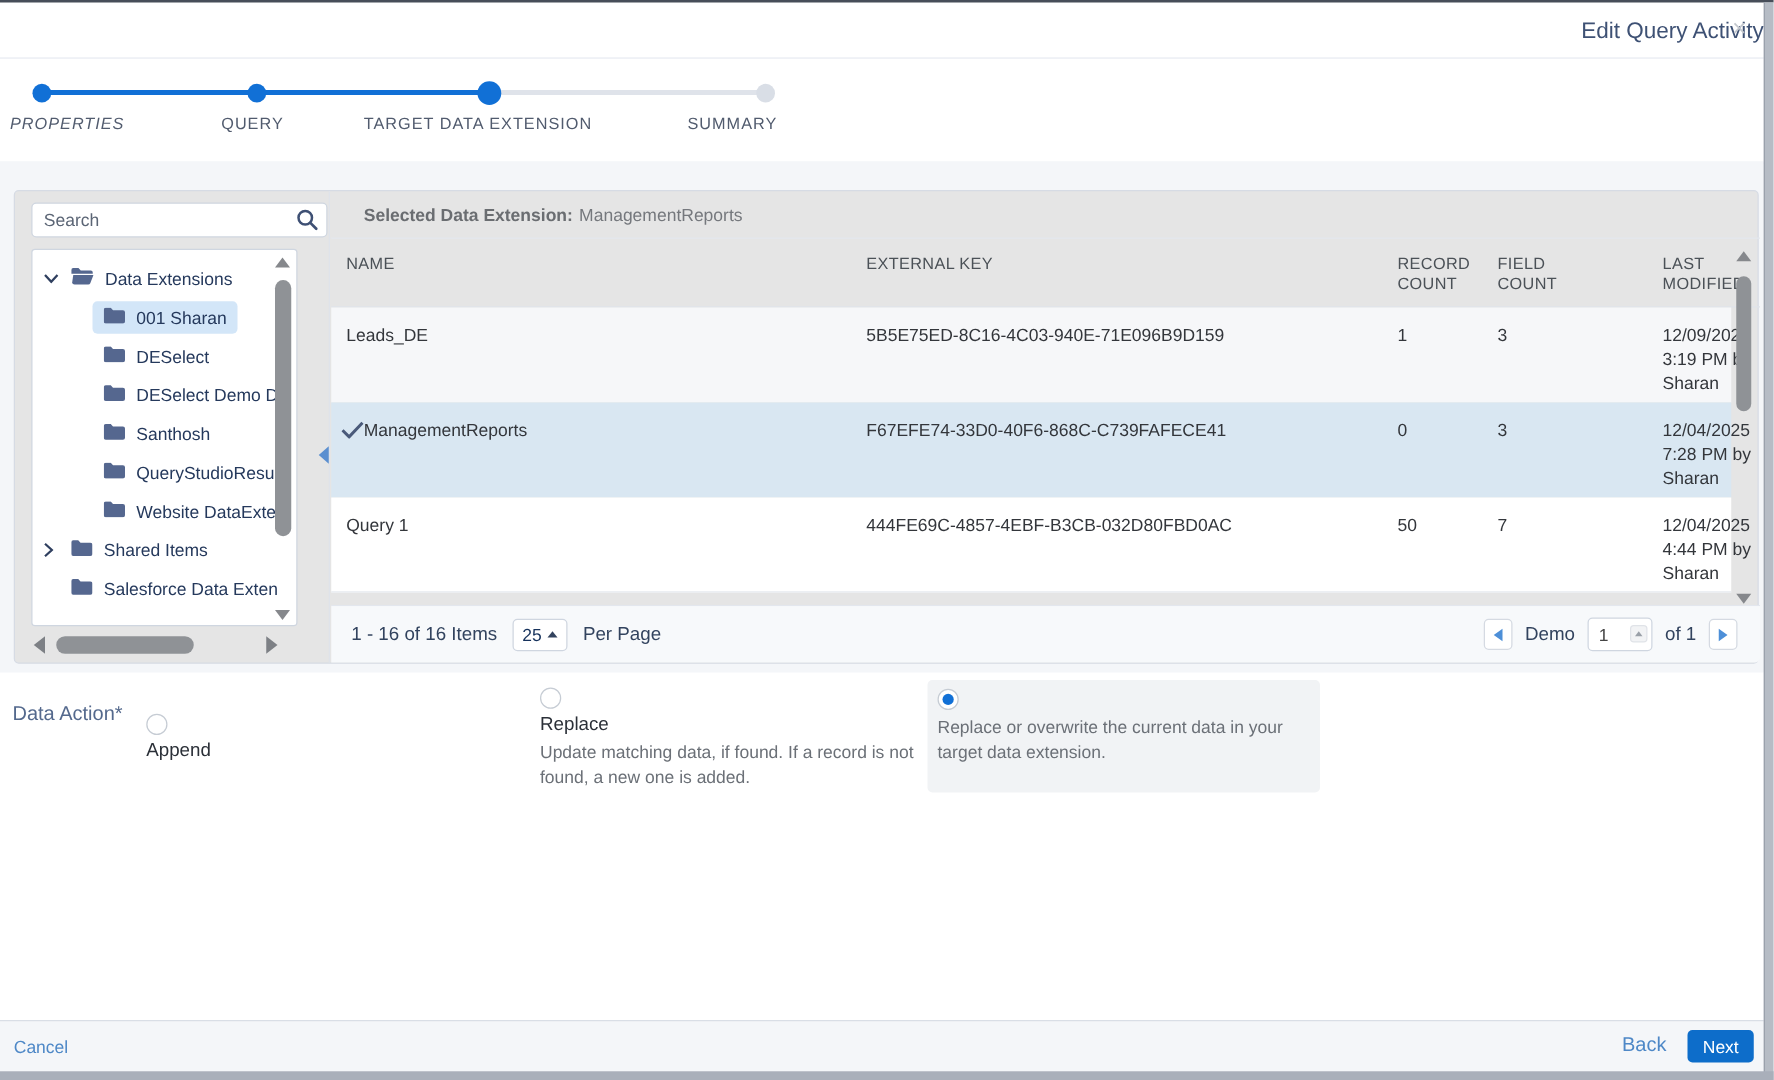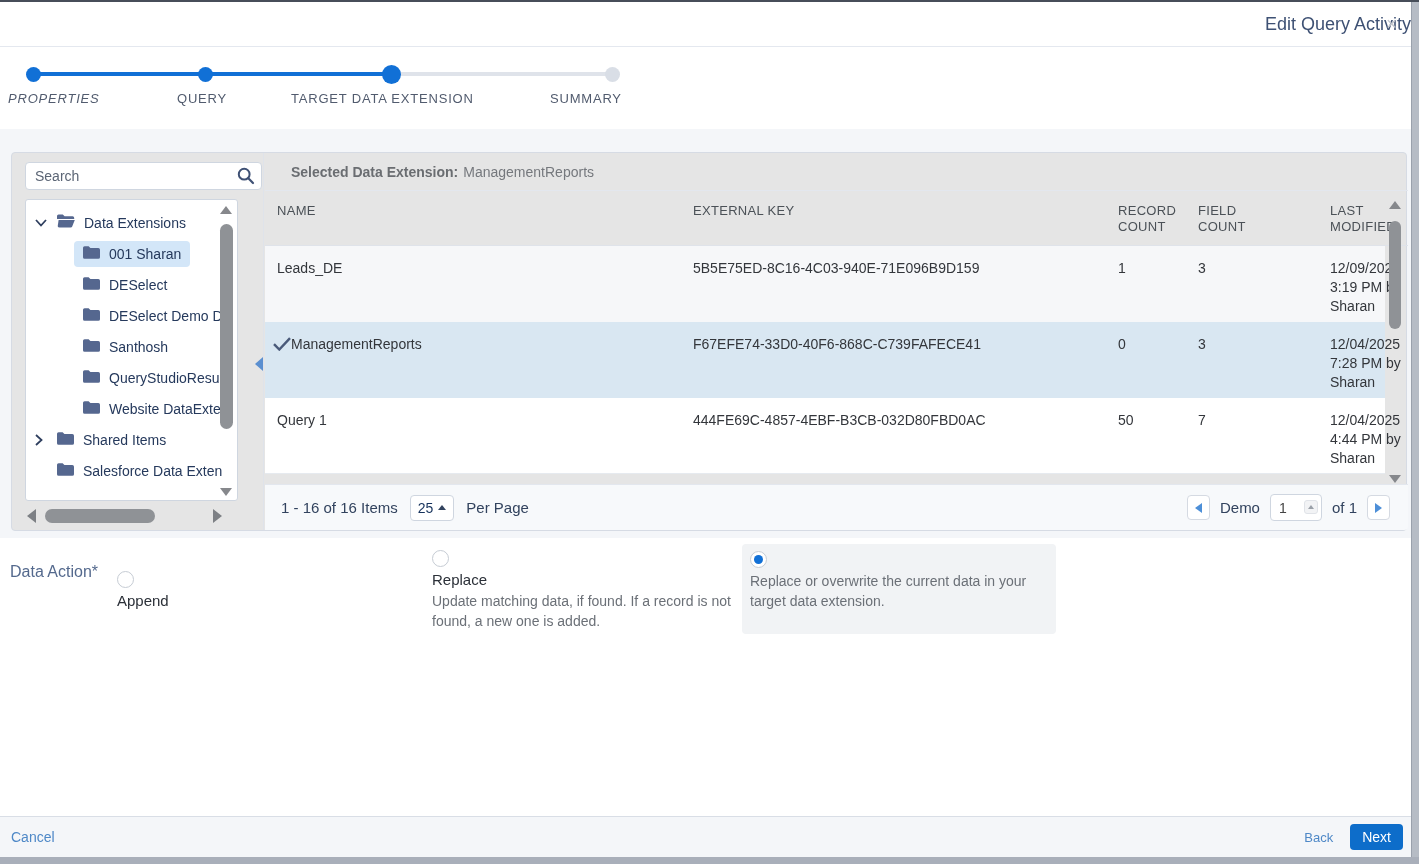--- a/index.html
+++ b/index.html
@@ -118,21 +118,21 @@
   .da-opt .odesc { margin-top:3px; font-size:14px; color:#6b7077; line-height:20px; }
   .da-append { left:117px; top:569px; width:300px; }
   .da-update { left:432px; top:548px; width:306px; }
   .da-overwrite { left:742px; top:542px; width:314px; height:90px; background:#f1f3f5; border-radius:4px; padding:7px 0 0 8px; }
   .da-overwrite .odesc { width:296px; }
 
   
   .mfooter { position:absolute; left:0; bottom:0; width:100%; height:41px; background:#f4f6f9; border-top:1px solid #d9dee6; display:flex; align-items:center; }
   .cancel-link { margin-left:11px; font-size:14px; color:#4e88c7; cursor:pointer; }
   .mfooter .fright { margin-left:auto; margin-right:8px; display:flex; align-items:center; gap:17px; }
-  .back-link { font-size:13px; color:#4e88c7; cursor:pointer; }
+  .back-link { font-size:16px; color:#4e88c7; cursor:pointer; }
   .next-btn { min-width:50px; height:26px; background:#0d6dca; color:#fff; border:none; border-radius:4px; font-size:14px; font-family:inherit; padding:0 12px; cursor:pointer; }
 </style>
 </head>
 <body>
 
 <div class="topline"></div>
 <div class="edge-right"></div>
 <div class="edge-bottom"></div>
 
 <div class="modal">

